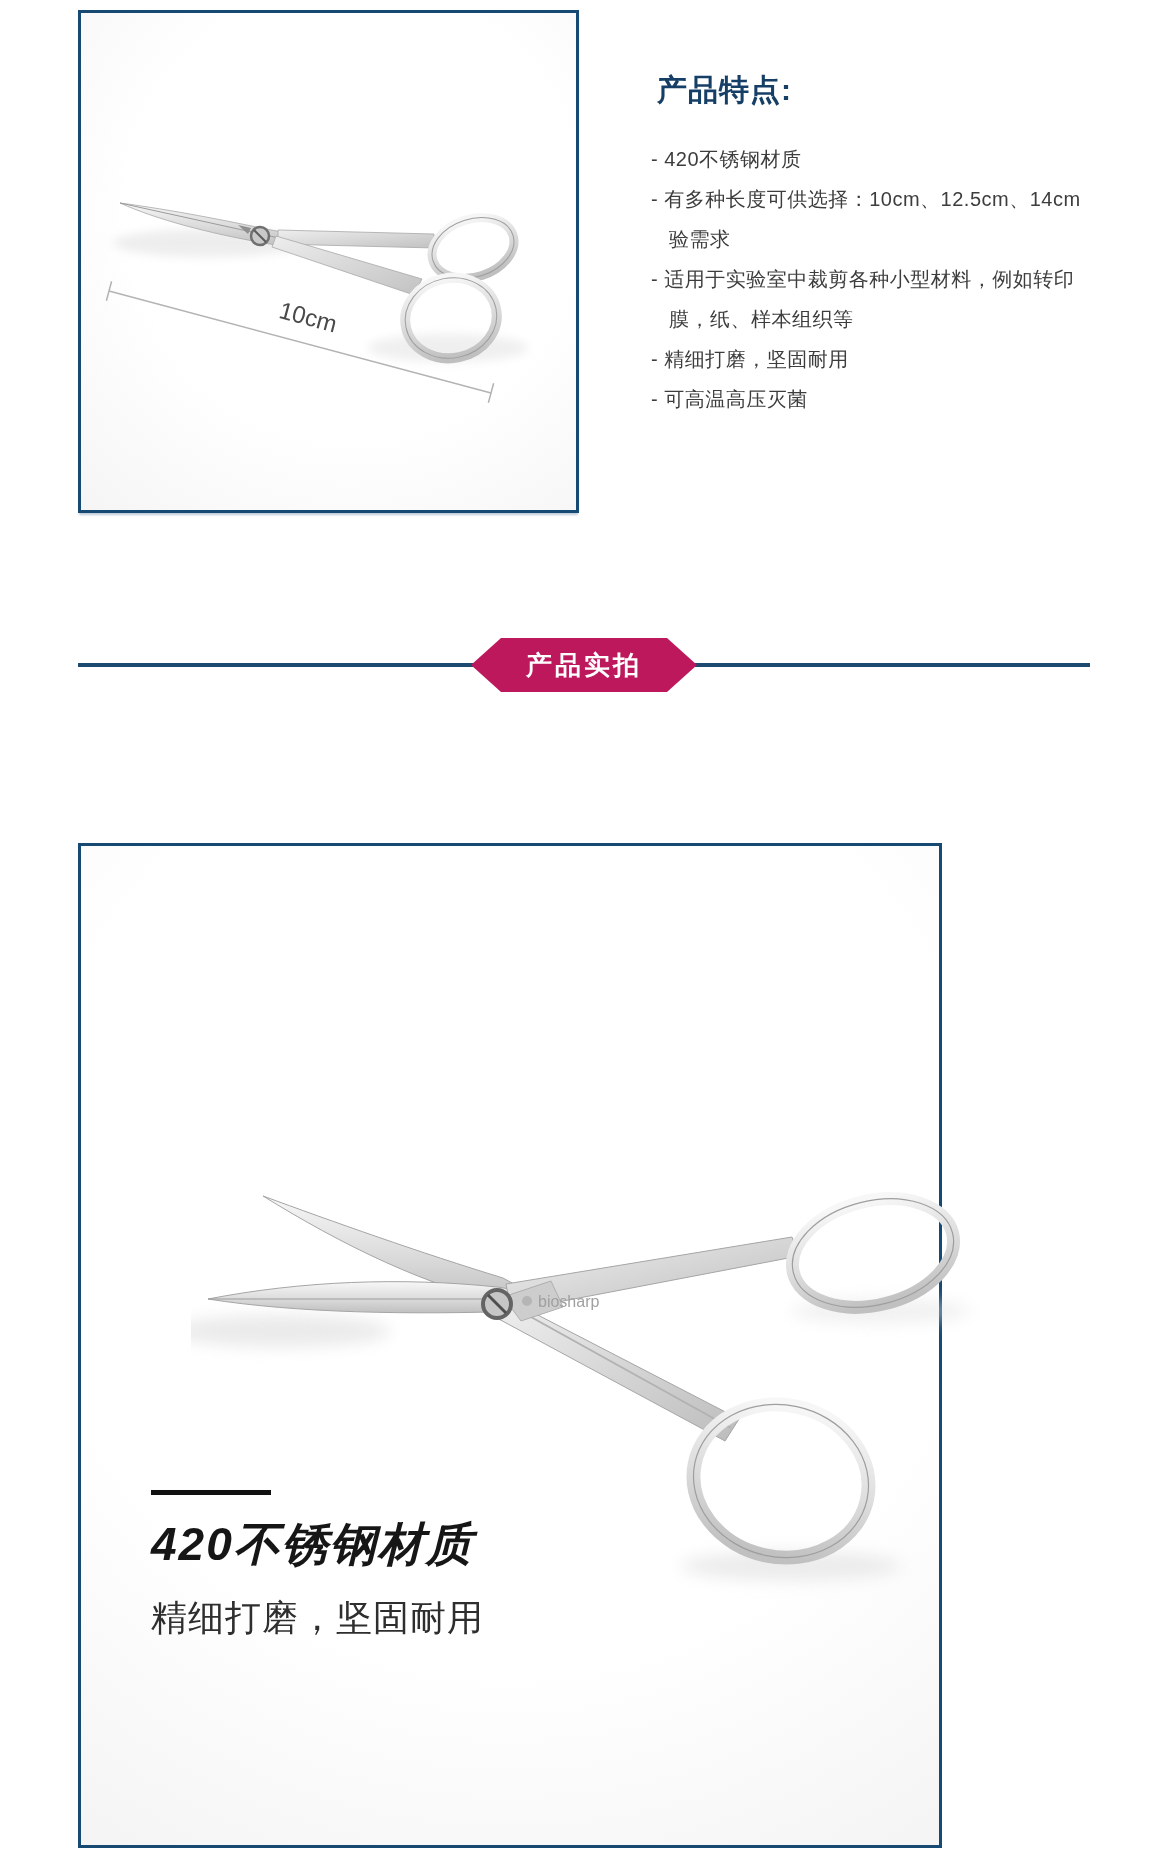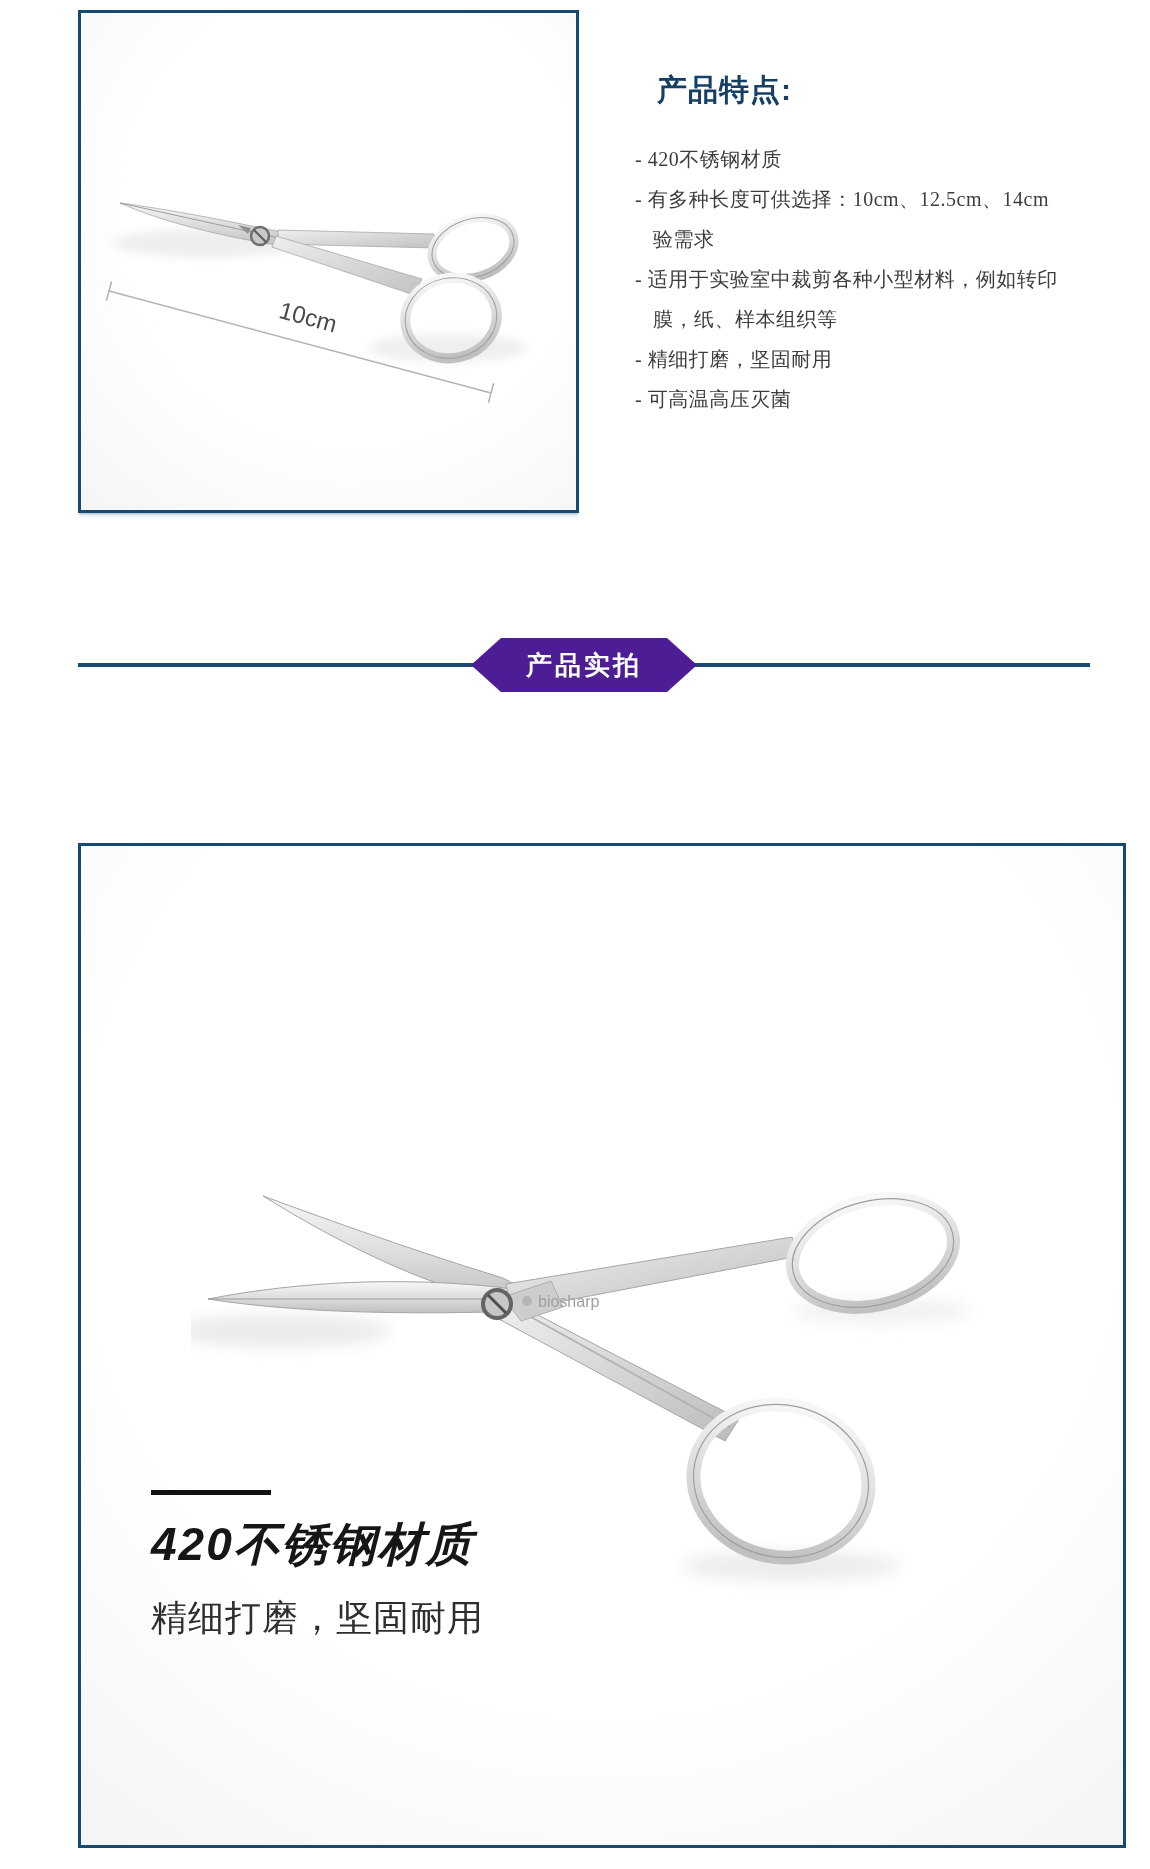--- a/index.html
+++ b/index.html
@@ -14,41 +14,41 @@
     box-sizing:border-box;border:3px solid #174a73;
     background:radial-gradient(circle at 55% 40%, #ffffff 55%, #f5f5f6 100%);
     box-shadow:0 3px 2px -1px rgba(110,140,170,.45);
   }
   .img-box svg{position:absolute;left:7px;top:160px;}
   
   .features-title{
     position:absolute;left:657px;top:70px;
     font-size:30px;font-weight:bold;color:#153f66;letter-spacing:1px;
   }
-  .features-list{position:absolute;left:635px;top:139px;width:480px;font-family:Liberation Serif, serif;}
+  .features-list{position:absolute;left:651px;top:139px;width:480px;}
   .feat-line{
     height:40px;line-height:40px;font-size:20px;color:#3d3d3d;
     white-space:nowrap;letter-spacing:0.5px;
   }
   .feat-line.cont{padding-left:18px;}
   
   .banner{position:absolute;left:78px;top:638px;width:1012px;height:54px;}
   .banner-line{
     position:absolute;left:0;right:0;top:25px;height:4px;background:#1d4a70;
   }
   .banner-badge{
     position:absolute;left:50%;top:0;transform:translateX(-50%);
-    width:226px;height:54px;background:#4c1d95;
+    width:226px;height:54px;background:#be185d;
     clip-path:polygon(30px 0,196px 0,226px 27px,196px 54px,30px 54px,0 27px);
     color:#ffffff;font-size:26px;font-weight:bold;text-align:center;
     line-height:54px;letter-spacing:3px;
   }
   
   .photo-box{
-    position:absolute;left:78px;top:843px;width:1048px;height:1005px;
+    position:absolute;left:78px;top:843px;width:864px;height:1005px;
     box-sizing:border-box;border:3px solid #174a73;
     background:radial-gradient(circle at 50% 35%, #ffffff 60%, #f4f4f5 100%);
   }
   .photo-box .big-svg{position:absolute;left:110px;top:135px;}
   .headline-underline{
     position:absolute;left:70px;top:644px;width:120px;height:5px;background:#111111;
   }
   .photo-headline{
     position:absolute;left:70px;top:668px;
     font-size:46px;font-weight:bold;color:#161616;letter-spacing:2px;font-style:italic;

